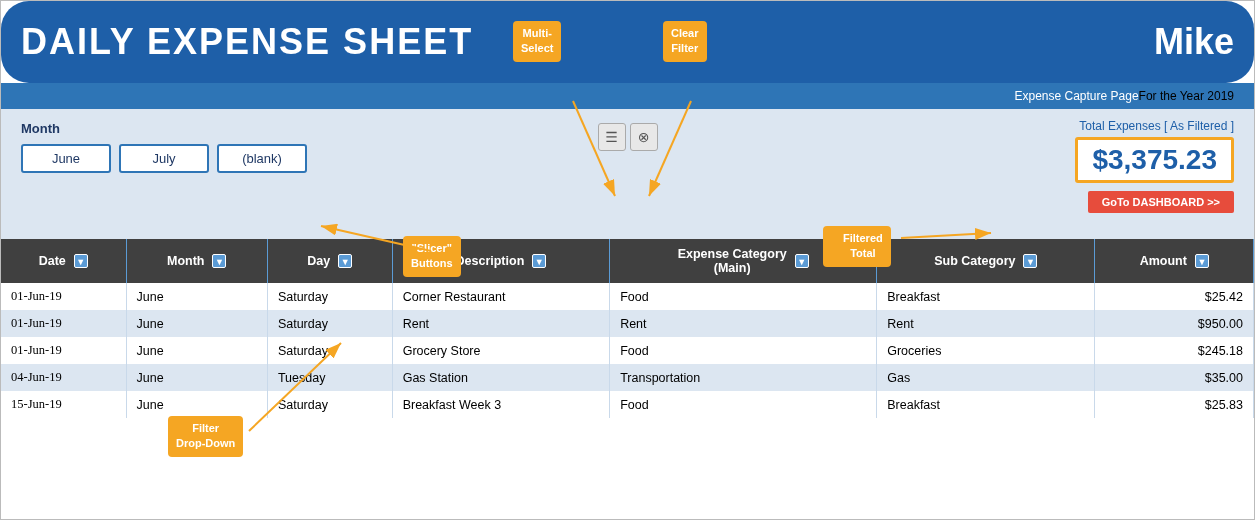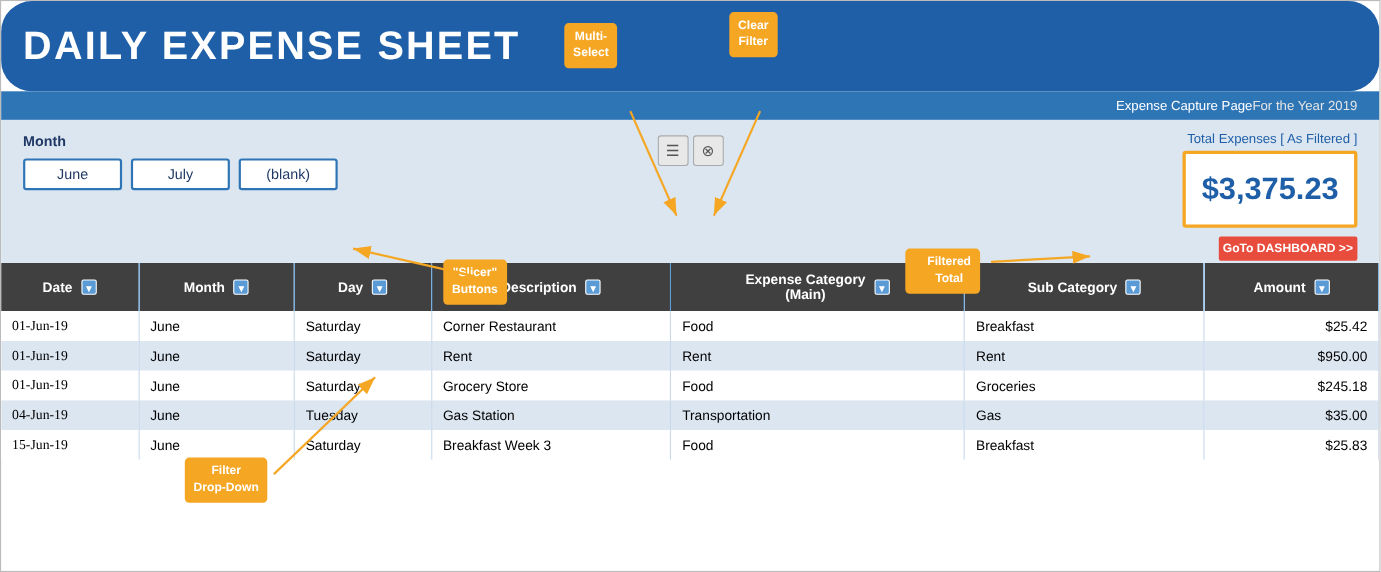--- a/index.html
+++ b/index.html
@@ -34,21 +34,21 @@
       display: flex;
       justify-content: flex-end;
       align-items: center;
       height: 26px;
     }
     .subheader-left {
       color: #fff;
       font-size: 12px;
     }
     .subheader-right {
-      color: #e5e5e5;
+      color: #000000;
       font-size: 12px;
     }
 
     
     .slicer-area {
       background: #dce6f1;
       padding: 12px 20px 10px 20px;
       position: relative;
       height: 130px;
     }
@@ -109,32 +109,32 @@
     .total-label {
       color: #1e5fa8;
       font-size: 12px;
       margin-bottom: 4px;
     }
     .total-value {
       color: #1e5fa8;
       font-size: 28px;
       font-weight: bold;
       border: 3px solid #f5a623;
-      padding: 16px 14px;
+      padding: 4px 14px;
       border-radius: 3px;
       background: #fff;
       display: inline-block;
       text-align: center;
     }
     .goto-dashboard {
       background: #e74c3c;
       color: #fff;
       font-size: 11px;
       font-weight: bold;
-      padding: 5px 4px;
+      padding: 5px 14px;
       border-radius: 2px;
       margin-top: 8px;
       display: inline-block;
       cursor: pointer;
       white-space: nowrap;
     }
 
     
     .table-container {
       background: #fff;
@@ -229,20 +229,21 @@
       overflow: visible;
     }
   </style>
 </head>
 <body>
 
 <div class="page-wrapper" style="width:1255px;height:520px;overflow:hidden;position:relative;">
 
   <div class="header">
     <span class="header-title">DAILY EXPENSE SHEET</span>
+    <span class="header-user">Mike</span>
   </div>
 
   <div class="subheader">
     <span class="subheader-left">Expense Capture Page</span>
     <span class="subheader-right">For the Year 2019</span>
   </div>
 
   <div class="slicer-area">
     <div class="slicer-label">Month</div>
     <div class="slicer-buttons-row">
@@ -379,21 +380,21 @@
       <marker id="arrowhead" markerWidth="8" markerHeight="6" refX="8" refY="3" orient="auto">
         <polygon points="0 0, 8 3, 0 6" fill="#f5a623"></polygon>
       </marker>
     </defs>
   </svg>
 
   <div class="overlay">
 
     <div class="cb" style="top:20px; left:500px;">Multi-<br>Select</div>
 
-    <div class="cb" style="top:10px; left:650px;">Clear<br>Filter</div>
+    <div class="cb" style="top:20px; left:650px;">Clear<br>Filter</div>
 
     <div class="cb" style="top:235px; left:390px;">"Slicer"<br>Buttons</div>
 
     <div class="cb" style="top:225px; left:810px;padding-left:20px;">Filtered<br>Total</div>
 
     <div class="cb" style="top:415px; left:155px;">Filter<br>Drop-Down</div>
   </div>
 
 </div>
 

